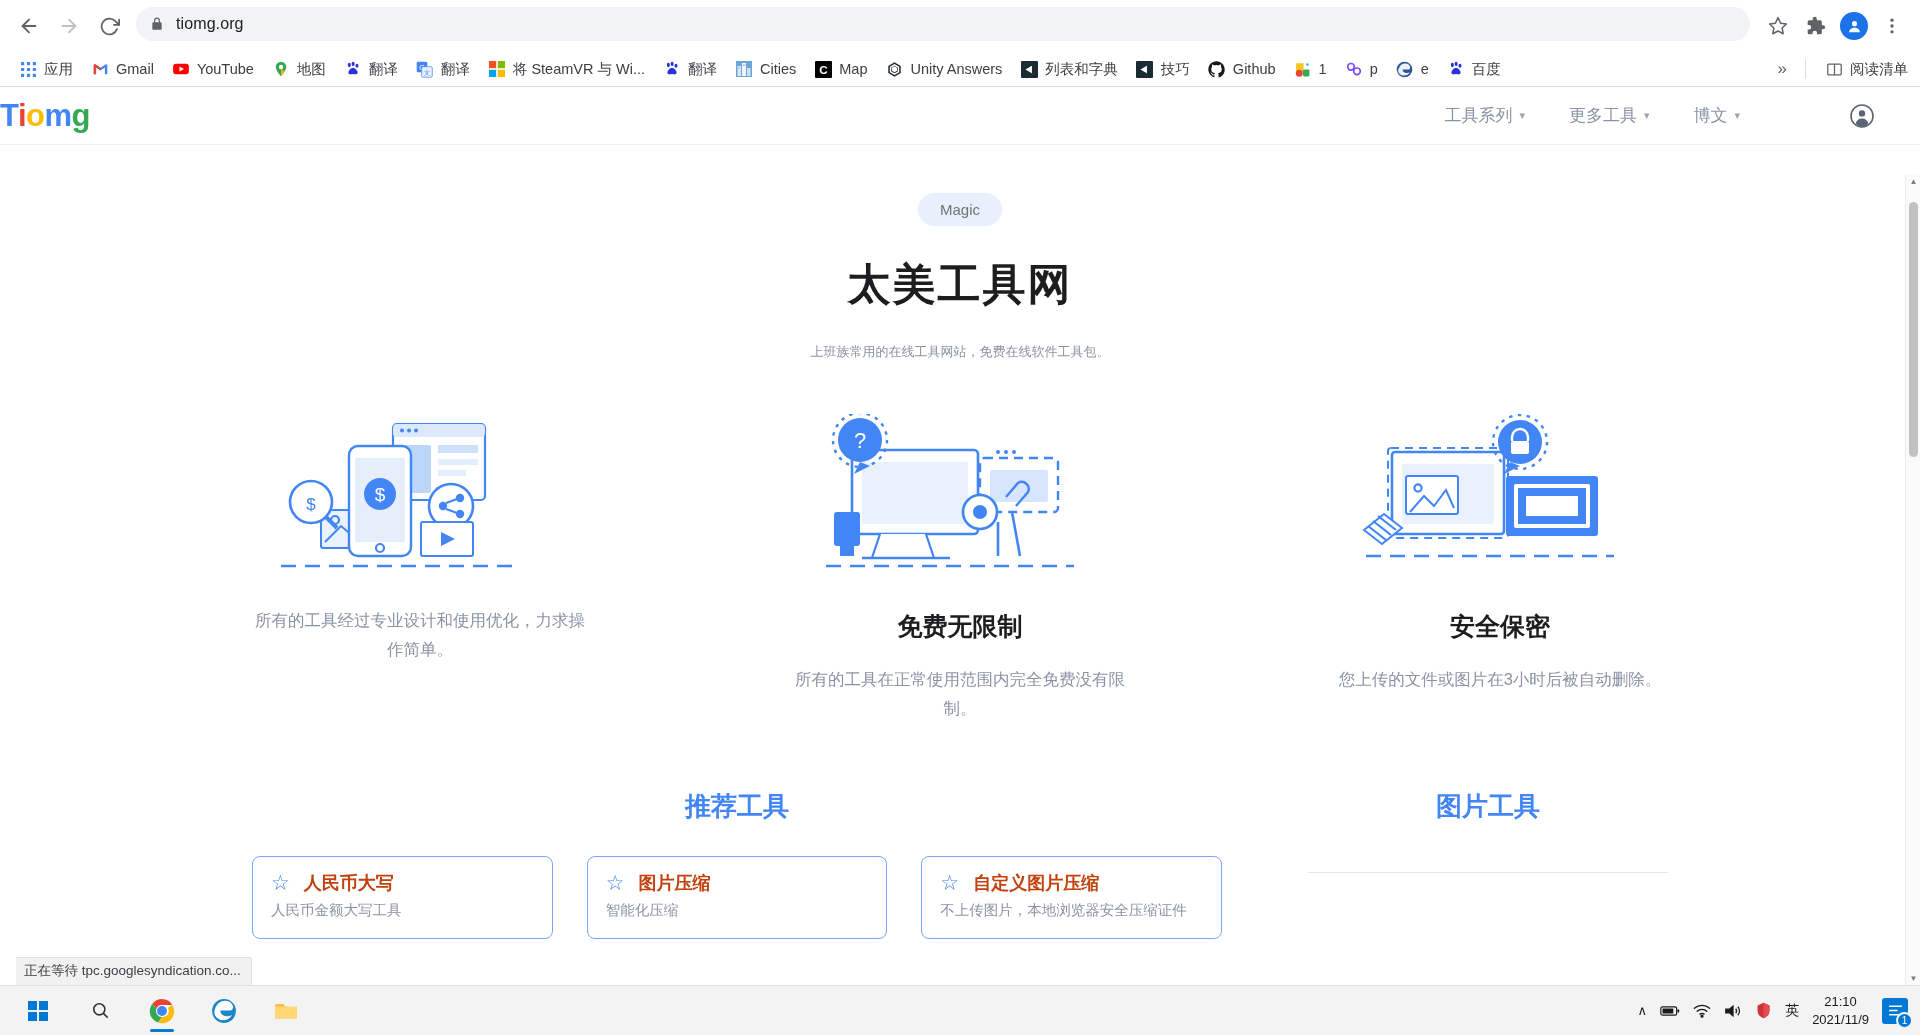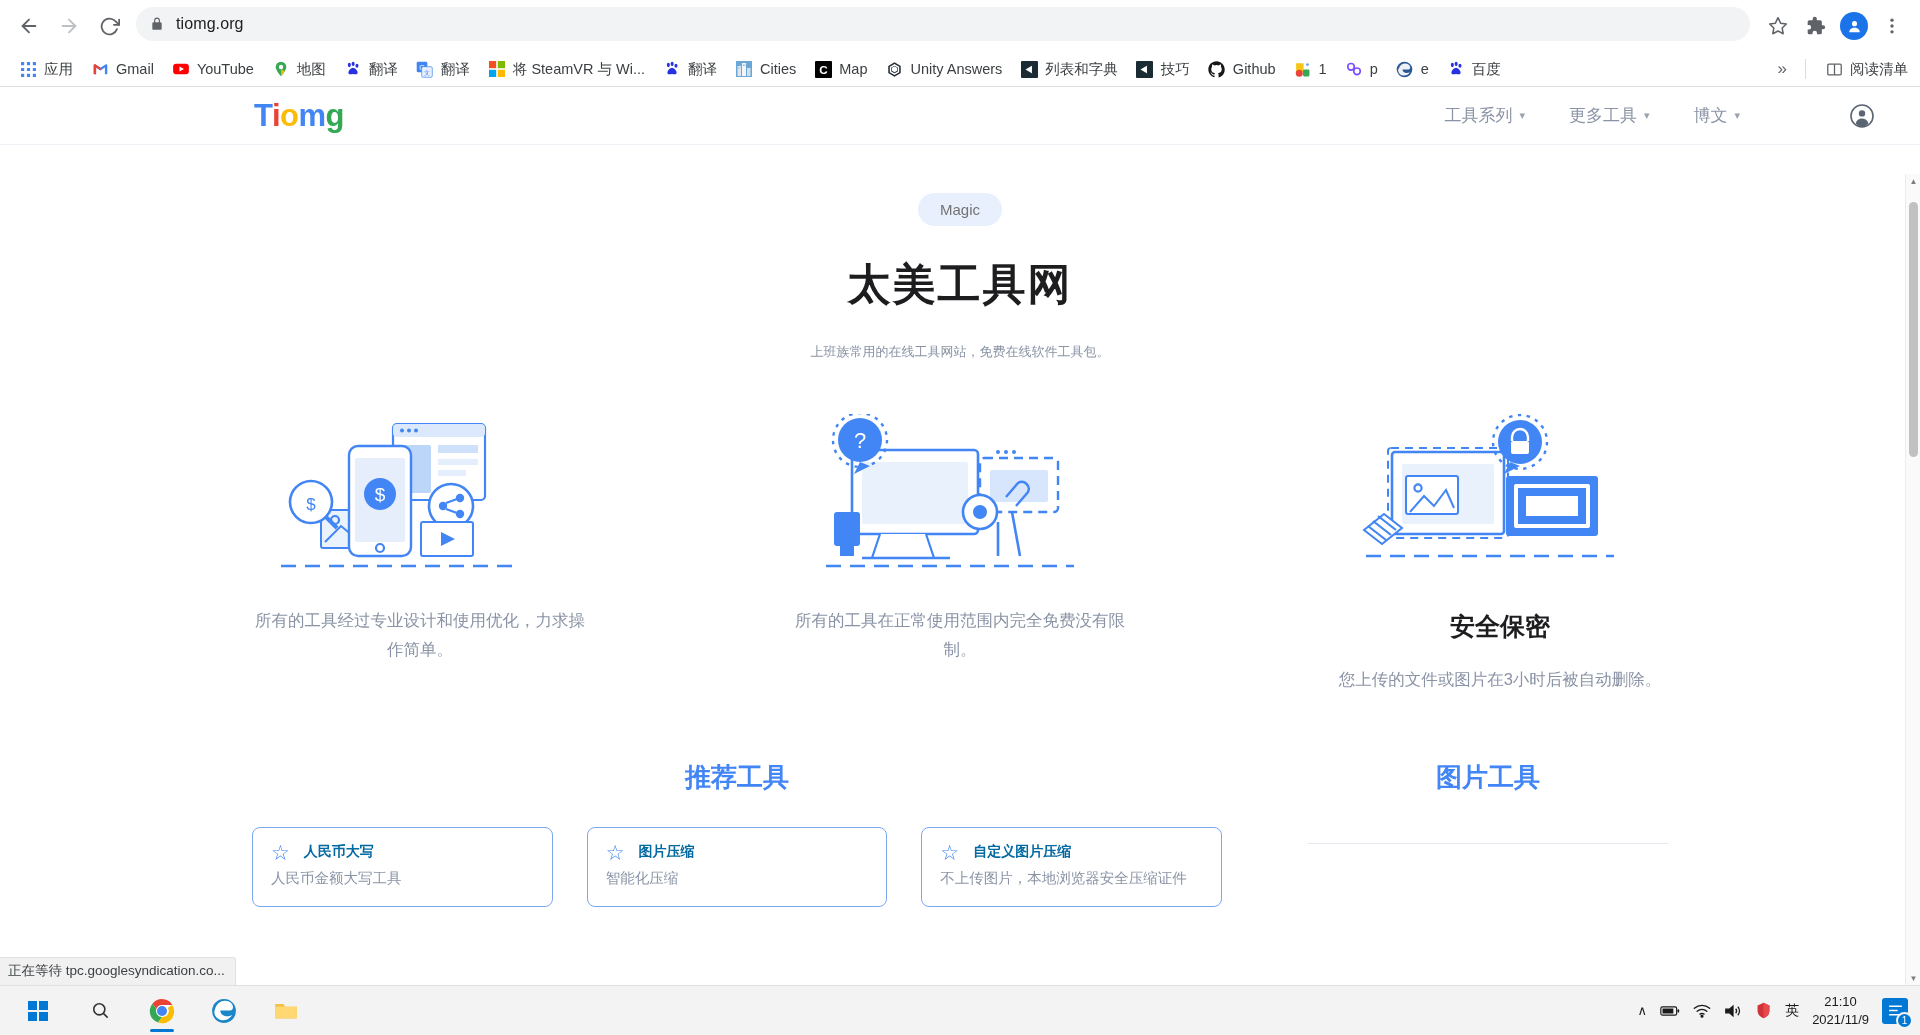--- a/index.html
+++ b/index.html
@@ -54,21 +54,21 @@
   
   .page {
     position:absolute; top:87px; left:0; right:0; bottom:0;
     background:#fff; overflow:hidden;
   }
   .site-header {
     height:58px; display:flex; align-items:center; padding:0 46px 0 0;
     border-bottom:1px solid #eceff3; background:#fff;
   }
   .logo { font-size:31px; font-weight:700; letter-spacing:-.5px;
-    margin-left:254px; font-family:"Liberation Sans",sans-serif; }
+    font-family:"Liberation Sans",sans-serif; }
   .logo span.c1{color:#4285f4;} .logo span.c2{color:#ea4335;}
   .logo span.c3{color:#fbbc05;} .logo span.c4{color:#4285f4;}
   .logo span.c5{color:#34a853;}
   .site-nav { margin-left:auto; display:flex; align-items:center; gap:44px; }
   .site-nav .item {
     font-size:17px; color:#8a93a5; display:flex; align-items:center; gap:7px;
   }
   .site-nav .caret { font-size:11px; color:#9aa2b1; }
   .acct { margin-left:66px; color:#5b6472; display:flex; align-items:center; }
 
@@ -98,40 +98,40 @@
   .col-left { flex:1 1 auto; }
   .col-right { width:360px; }
   .sec-title { font-size:26px; color:#4285f4; font-weight:700; text-align:center; }
   .cards { display:flex; gap:34px; margin-top:32px; }
   .card {
     flex:1 1 0; border:1px solid #7ba7f0; border-radius:8px; padding:14px 18px 18px 18px;
     min-height:66px;
   }
   .card .hd { display:flex; align-items:center; gap:14px; }
   .card .star { color:#4285f4; font-size:21px; line-height:1; }
-  .card .nm { color:#0369a1; font-size:14px; font-weight:700; }
+  .card .nm { color:#c2410c; font-size:18px; font-weight:700; }
   .card .ds { color:#8a93a5; font-size:14.5px; margin-top:6px; }
   .right-rule { border-top:1px solid #e5e8ee; margin-top:48px; }
 
   
   .scrollbar {
     position:absolute; top:87px; right:0; width:15px; bottom:0;
     background:#fafafa; border-left:1px solid #ececec;
   }
   .scroll-thumb {
     position:absolute; top:28px; left:3px; width:9px; height:255px;
     background:#c1c1c1; border-radius:5px;
   }
   .scroll-arrow { position:absolute; left:0; width:15px; height:14px;
     display:flex; align-items:center; justify-content:center;
     color:#7c7c7c; font-size:8px; }
 
   
   .status-bubble {
-    position:absolute; left:0; bottom:0; background:#f1f1f1; color:#3c4043;
+    position:absolute; left:16px; bottom:0; background:#f1f1f1; color:#3c4043;
     font-size:13.5px; padding:4px 10px 5px 8px; border-top-right-radius:3px;
     white-space:nowrap; border-top:1px solid #e0e0e0; border-right:1px solid #e0e0e0;
   }
 
   
   .taskbar {
     position:absolute; left:0; bottom:0; width:1920px; height:50px;
     background:#f3f3f3; display:flex; align-items:center;
     border-top:1px solid #e0e0e0;
   }
@@ -536,20 +536,21 @@
               <circle cx="160" cy="98" r="7" fill="#4285f4" stroke="none"></circle>
               <path d="M196,92 l12,-14 a7,7 0 0 0 -10,-9 l-12,14" stroke-width="2.4"></path>
               <line x1="192" y1="98" x2="200" y2="142" stroke-width="2.6"></line>
               <line x1="178" y1="108" x2="178" y2="142" stroke-width="2.6"></line>
               <rect x="14" y="98" width="26" height="34" rx="3" fill="#4285f4" stroke="none"></rect>
               <rect x="20" y="132" width="14" height="10" fill="#4285f4" stroke="none"></rect>
               <line x1="6" y1="152" x2="254" y2="152" stroke-width="2.6" stroke-dasharray="15 9"></line>
             </g>
           </svg>
         </div>
+        <h3>免费无限制</h3>
         <p>所有的工具在正常使用范围内完全免费没有限制。</p>
       </div>
 
       <div class="feat">
         <div class="art">
           <svg width="280" height="170" viewBox="0 0 280 170">
             <g fill="none" stroke="#4285f4" stroke-width="2.2">
               <rect x="32" y="38" width="112" height="82" rx="3" fill="#fff" stroke-width="2.6"></rect>
               <rect x="42" y="50" width="92" height="60" rx="2" fill="#e9f1fd" stroke="none"></rect>
               <rect x="46" y="62" width="52" height="38" rx="2" fill="#fff" stroke-width="2"></rect>

